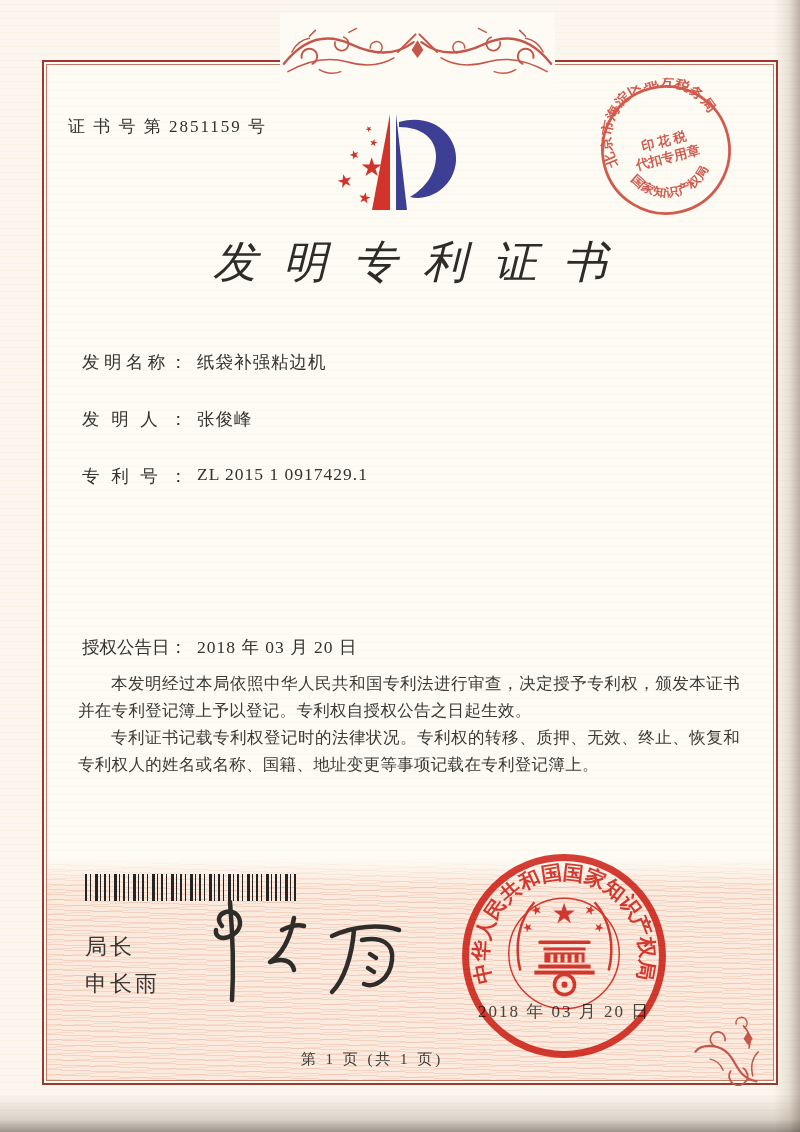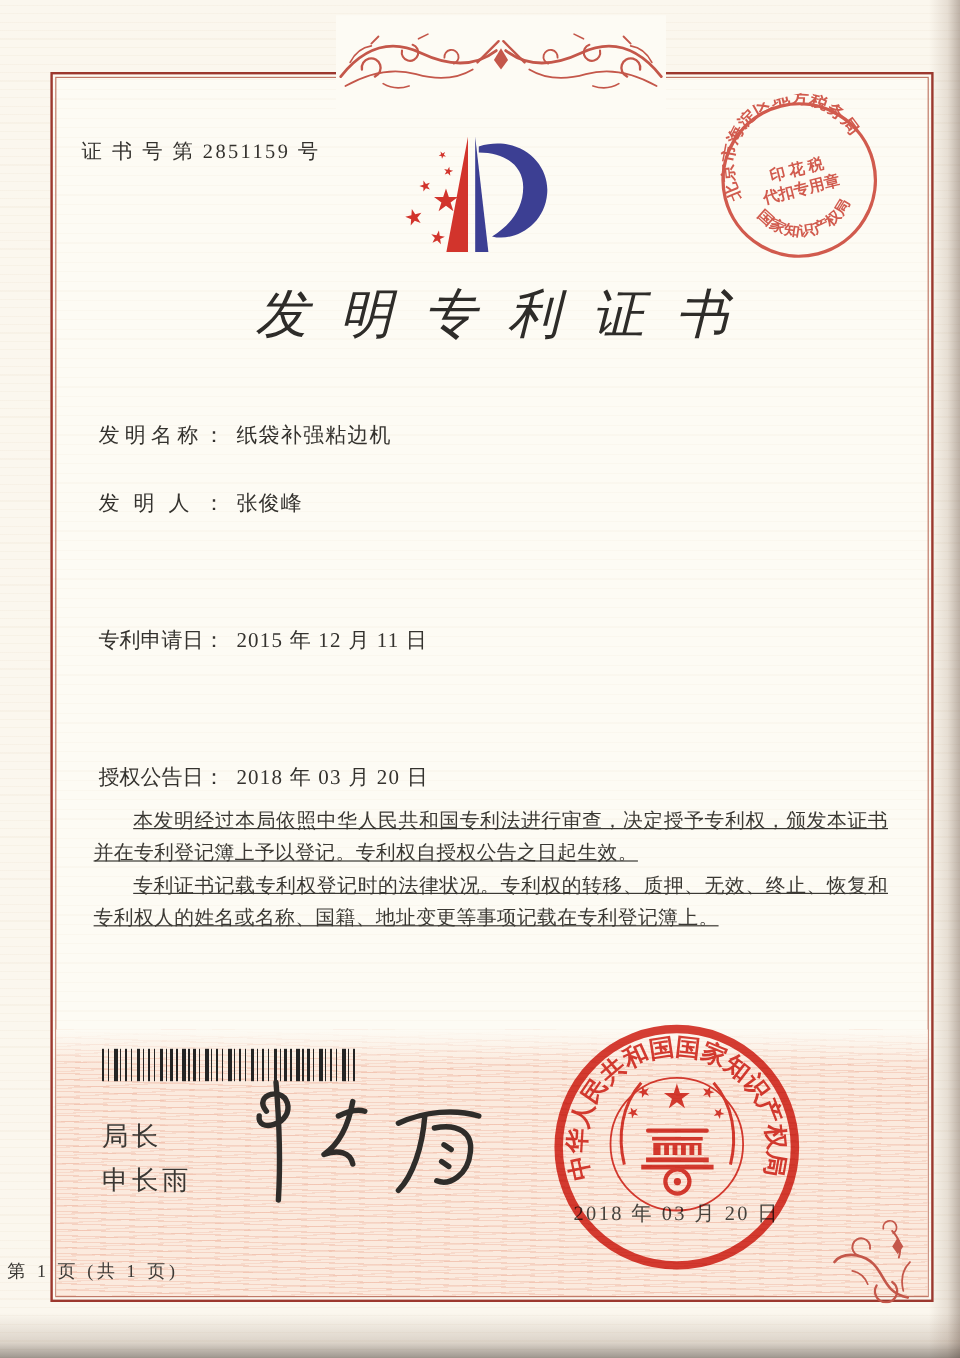--- a/index.html
+++ b/index.html
@@ -20,36 +20,36 @@
       repeating-linear-gradient(2deg,rgba(233,160,135,.33) 0 1px,rgba(255,255,255,0) 1px 5px),
       repeating-linear-gradient(-3deg,rgba(233,160,135,.22) 0 1px,transparent 1px 7px);}
   .cert-no{position:absolute;left:24px;top:53px;font-size:17px;letter-spacing:2px;color:#33312d;z-index:2;}
   .logo{position:absolute;left:283px;top:36px;width:150px;height:130px;z-index:2;}
   .title{position:absolute;left:0;right:0;top:171px;text-align:center;font-size:44px;
          letter-spacing:26px;text-indent:26px;color:#2e2c29;z-index:2;font-weight:500;font-style:italic;}
   .field-row{position:absolute;left:38px;font-size:17.5px;color:#34322e;z-index:2;white-space:nowrap;}
   .field-label{display:inline-block;width:105px;text-align:justify;text-align-last:justify;
                text-justify:inter-character;vertical-align:top;}
   .field-value{margin-left:10px;letter-spacing:1px;}
-  .paras{position:absolute;left:34px;top:608px;width:662px;z-index:2;color:#3b3934;text-decoration:underline;}
+  .paras{position:absolute;left:34px;top:608px;width:662px;z-index:2;color:#3b3934;}
   .paras p{margin:0;font-size:16.5px;line-height:27px;text-indent:2em;text-align:justify;letter-spacing:.3px;}
   .barcode{position:absolute;left:41px;top:812px;width:212px;height:27px;z-index:2;
     background-image:repeating-linear-gradient(90deg,
       #242424 0 2px,transparent 2px 5px,
       #242424 5px 6px,transparent 6px 10px,
       #242424 10px 13px,transparent 13px 15px,
       #242424 15px 16px,transparent 16px 19px);}
   .signer{position:absolute;left:41px;top:866px;z-index:2;font-size:22px;line-height:37px;
           color:#3b3834;letter-spacing:3px;}
   .sig{position:absolute;left:150px;top:834px;width:220px;height:115px;z-index:3;}
   .seal{position:absolute;left:412px;top:786px;width:216px;height:216px;z-index:3;
         mix-blend-mode:multiply;opacity:.95;}
   .seal-date{position:absolute;left:412px;top:938px;width:216px;text-align:center;z-index:2;
              font-size:17px;letter-spacing:2px;color:#46423c;}
-  .footer{position:absolute;left:0;right:0;top:988px;z-index:2;
+  .footer{position:absolute;left:0;right:0;top:988px;text-align:center;z-index:2;
           font-size:15px;letter-spacing:3px;color:#3c3a36;transform:translateX(-38px);}
   .tax-stamp{position:absolute;left:596px;top:80px;width:140px;height:140px;z-index:4;
              transform:rotate(-14deg);mix-blend-mode:multiply;opacity:.9;}
   .orn-top{position:absolute;left:280px;top:12px;width:275px;height:80px;z-index:3;}
   .orn-corner{position:absolute;left:688px;top:1010px;width:74px;height:76px;z-index:3;}
   .shadow-right{position:absolute;right:0;top:0;bottom:0;width:26px;z-index:6;pointer-events:none;
     background:linear-gradient(to right,rgba(120,90,70,0),rgba(120,90,70,.16) 60%,rgba(95,72,58,.4));}
   .shadow-bottom{position:absolute;left:0;right:0;bottom:0;height:38px;z-index:6;pointer-events:none;
     background:linear-gradient(to bottom,rgba(110,85,70,0),rgba(110,85,70,.22) 65%,rgba(62,52,46,.5));}
 </style>
@@ -112,22 +112,22 @@
     </svg>
 
     <div class="title">发明专利证书</div>
 
     <div class="field-row" style="top:345px">
       <span class="field-label">发明人：</span><span class="field-value">张俊峰</span>
     </div>
     <div class="field-row" style="top:288px">
       <span class="field-label">发明名称：</span><span class="field-value">纸袋补强粘边机</span>
     </div>
-    <div class="field-row" style="top:459px">
-      <span class="field-label">专利申请日：</span><span class="field-value">2015 年 12 月 11 日</span>
+    <div class="field-row" style="top:402px">
+      <span class="field-label">专利号：</span><span class="field-value">ZL 2015 1 0917429.1</span>
     </div>
     <div class="field-row" style="top:573px">
       <span class="field-label">授权公告日：</span><span class="field-value">2018 年 03 月 20 日</span>
     </div>
 
     <div class="paras">
       <p>本发明经过本局依照中华人民共和国专利法进行审查，决定授予专利权，颁发本证书并在专利登记簿上予以登记。专利权自授权公告之日起生效。</p>
       <p>专利证书记载专利权登记时的法律状况。专利权的转移、质押、无效、终止、恢复和专利权人的姓名或名称、国籍、地址变更等事项记载在专利登记簿上。</p>
     </div>
 

